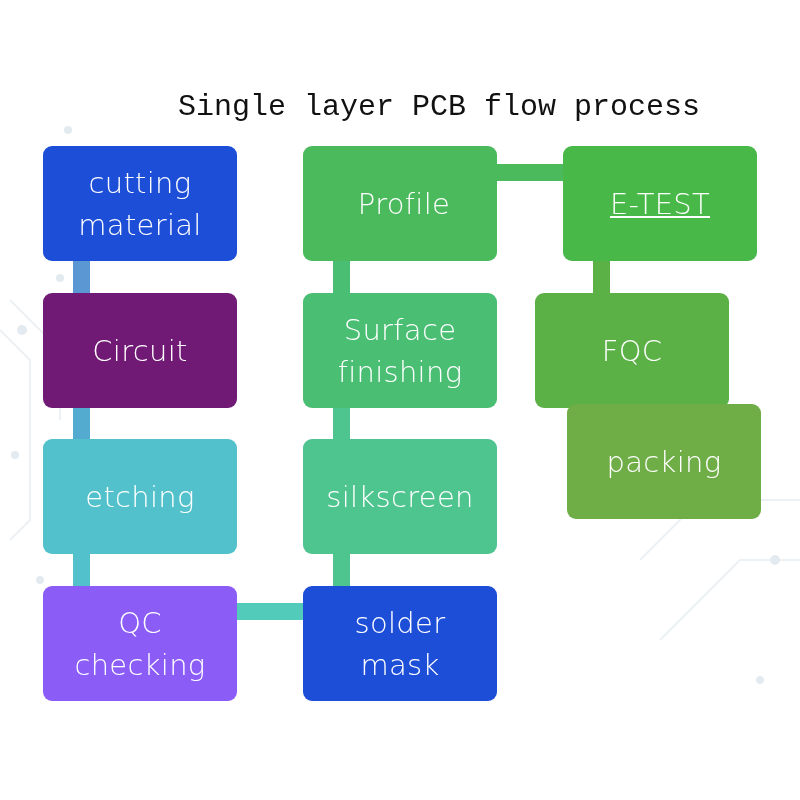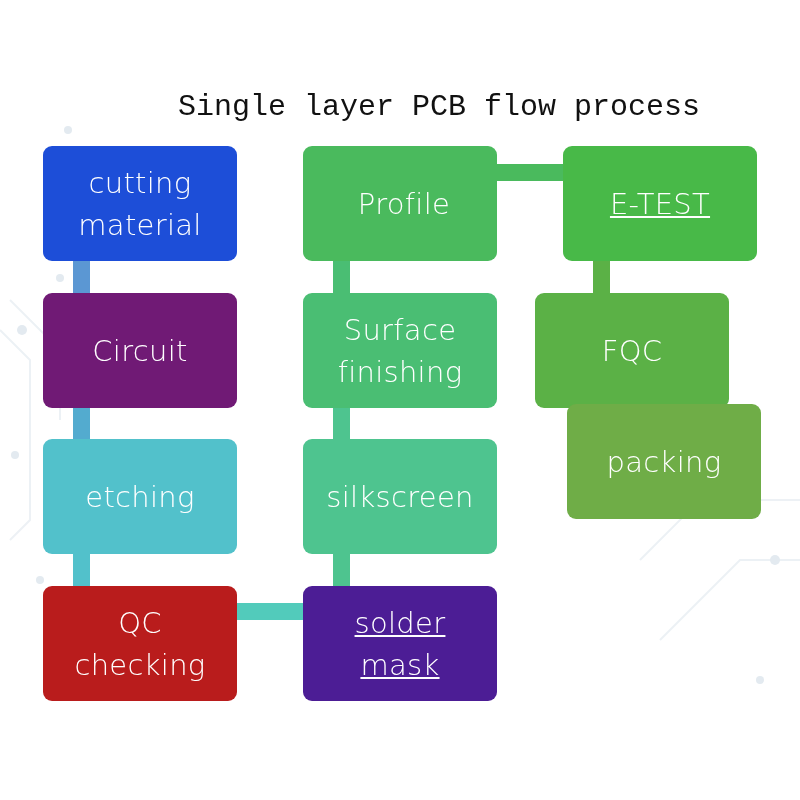--- a/index.html
+++ b/index.html
@@ -58,23 +58,23 @@
 <div class="conn v" style="left:333px;top:408px;background:#4ec48f;"></div>
 <div class="conn v" style="left:333px;top:261px;background:#4abe73;"></div>
 <div class="conn h" style="left:497px;top:164px;width:66px;background:#4aba5d;"></div>
 <div class="conn v" style="left:593px;top:261px;background:#5bb146;"></div>
 <div class="conn v" style="left:595px;top:408px;height:20px;background:#6fad47;"></div>
 
 <div class="box" style="left: 43px; top: 146px; background: #1d4ed8;"><span>cutting
 material</span></div>
 <div class="box" style="left: 43px; top: 293px; background: #701a75;"><span>Circuit</span></div>
 <div class="box" style="left: 43px; top: 439px; background: rgb(82, 193, 203);"><span>etching</span></div>
-<div class="box" style="left: 43px; top: 586px; background: #b91c1c; justify-content: center;"><span>QC
+<div class="box" style="left: 43px; top: 586px; background: #8b5cf6; justify-content: center;"><span>QC
 checking</span></div>
-<div class="box" style="left: 303px; top: 586px; background: #4c1d95; text-decoration: underline;"><span>solder
+<div class="box" style="left: 303px; top: 586px; background: #1d4ed8;"><span>solder
 mask</span></div>
 <div class="box" style="left: 303px; top: 439px; background: rgb(78, 196, 143);"><span>silkscreen</span></div>
 <div class="box" style="left: 303px; top: 293px; background: rgb(74, 190, 115); text-align: center;"><span>Surface
 finishing</span></div>
 <div class="box" style="left: 303px; top: 146px; background: rgb(74, 186, 93); padding-left: 16px;"><span>Profile</span></div>
 <div class="box" style="left: 563px; top: 146px; background: rgb(72, 185, 72); text-decoration: underline;"><span>E-TEST</span></div>
 <div class="box" style="left: 535px; top: 293px; background: rgb(91, 177, 70);"><span>FQC</span></div>
 <div class="box" style="left: 567px; top: 404px; background: rgb(111, 173, 71);"><span>packing</span></div>
 
 </body></html>

